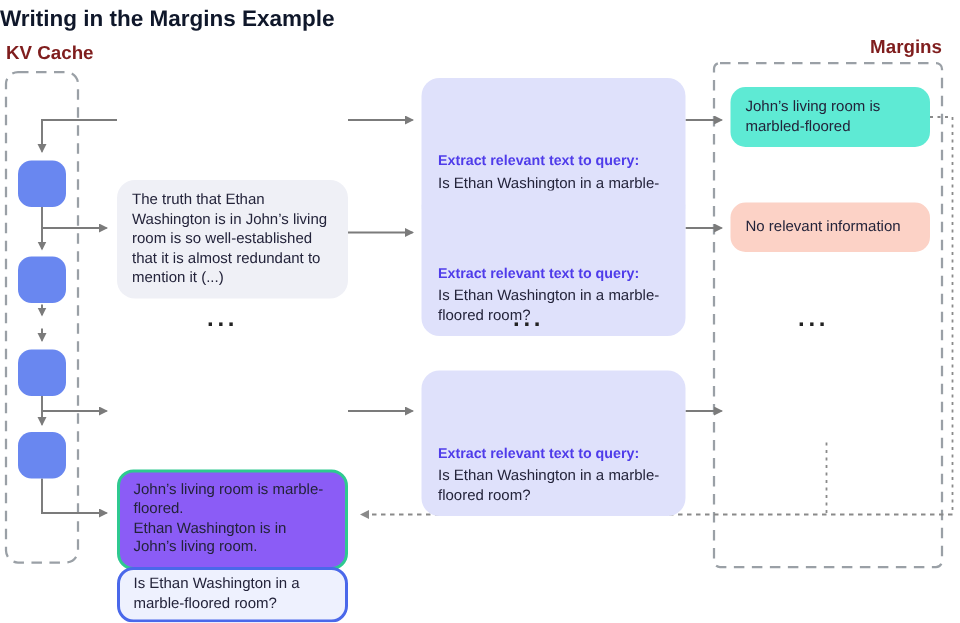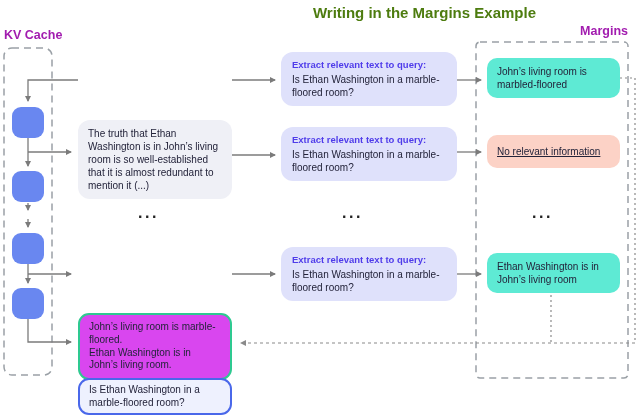--- a/index.html
+++ b/index.html
@@ -2,45 +2,45 @@
 <html><head>
 <meta charset="utf-8">
 <style>
   html,body{margin:0;padding:0;background:#ffffff;}
   .stage{
     position:relative;width:640px;height:415px;overflow:hidden;
     font-family:"Liberation Sans",sans-serif;color:#1d1d2b;background:#fff;
   }
   .wires{position:absolute;left:0;top:0;z-index:0;}
   .abs{position:absolute;z-index:2;box-sizing:border-box;}
-  .title{left:0;top:4px;width:536px;text-align:right;font-size:15px;font-weight:600;color:#4d7c0f;}
-  .zone-label{font-size:12.5px;font-weight:600;color:#a21caf;}
+  .title{left:0;top:4px;width:536px;text-align:left;font-size:15px;font-weight:600;color:#0f172a;}
+  .zone-label{font-size:12.5px;font-weight:600;color:#7f1d1d;}
   .kv-label{left:4px;top:28px;}
   .margins-label{left:476px;top:24px;width:152px;text-align:right;}
   .kv-block{
     left:12px;width:32px;height:31px;background:#6987f0;border-radius:9px;
   }
   .chunk{
     left:78px;width:154px;background:#eff0f6;border-radius:12px;
     padding:7px 10px;font-size:10px;line-height:1.3;color:#23233a;
   }
   .extract{
     left:281px;width:176px;background:#dfe1fb;border-radius:12px;
     padding:7px 11px;font-size:10px;line-height:1.3;color:#23233a;
   }
-  .extract .eh{display:block;color:#4f3cea;font-weight:700;font-size:9.5px;white-space:nowrap;margin-bottom:2px;}
+  .extract .eh{display:block;color:#4f3cea;font-weight:700;font-size:9.5px;white-space:nowrap;margin-bottom:2px;margin-top:43px;}
   .margin-note{
     left:487px;width:133px;border-radius:10px;padding:7px 10px;
     font-size:10px;line-height:1.3;color:#23233a;
   }
   .m-relevant{background:#5eead4;}
-  .m-irrelevant{background:#fcd2c6;padding-top:10px;padding-bottom:10px;text-decoration:underline;}
+  .m-irrelevant{background:#fcd2c6;padding-top:10px;padding-bottom:10px;}
   .dots{font-size:16px;font-weight:700;letter-spacing:2.5px;color:#222;line-height:1;}
   .final-context{
-    left:78px;top:313px;width:154px;background:#d946ef;border:2px solid #2ec990;
+    left:78px;top:313px;width:154px;background:#8b5cf6;border:2px solid #2ec990;
     border-radius:11px;padding:6px 9px;font-size:10px;line-height:1.28;
     white-space:pre-line;color:#23233a;
   }
   .final-query{
     left:78px;top:378px;width:154px;background:#eef1fe;border:2px solid #4a68ea;
     border-radius:11px;padding:4px 9px;font-size:10px;line-height:1.25;color:#23233a;
   }
 </style>
 </head>
 <body>
@@ -111,19 +111,18 @@
   <div class="abs margin-note m-irrelevant" style="top:135px">No relevant information</div>
 
   <div class="abs dots" style="left:138px;top:205px">...</div>
   <div class="abs dots" style="left:342px;top:205px">...</div>
   <div class="abs dots" style="left:532px;top:205px">...</div>
 
   <div class="abs extract" style="top:247px">
     <span class="eh">Extract relevant text to query:</span>
     <span>Is Ethan Washington in a marble-floored room?</span>
   </div>
-  <div class="abs margin-note m-relevant" style="top:253px">Ethan Washington is in John’s living room</div>
 
   <div class="abs final-context">John’s living room is marble-floored.
 Ethan Washington is in John’s living room.</div>
   <div class="abs final-query">Is Ethan Washington in a marble-floored room?</div>
 
 </div>
 
 </body></html>

